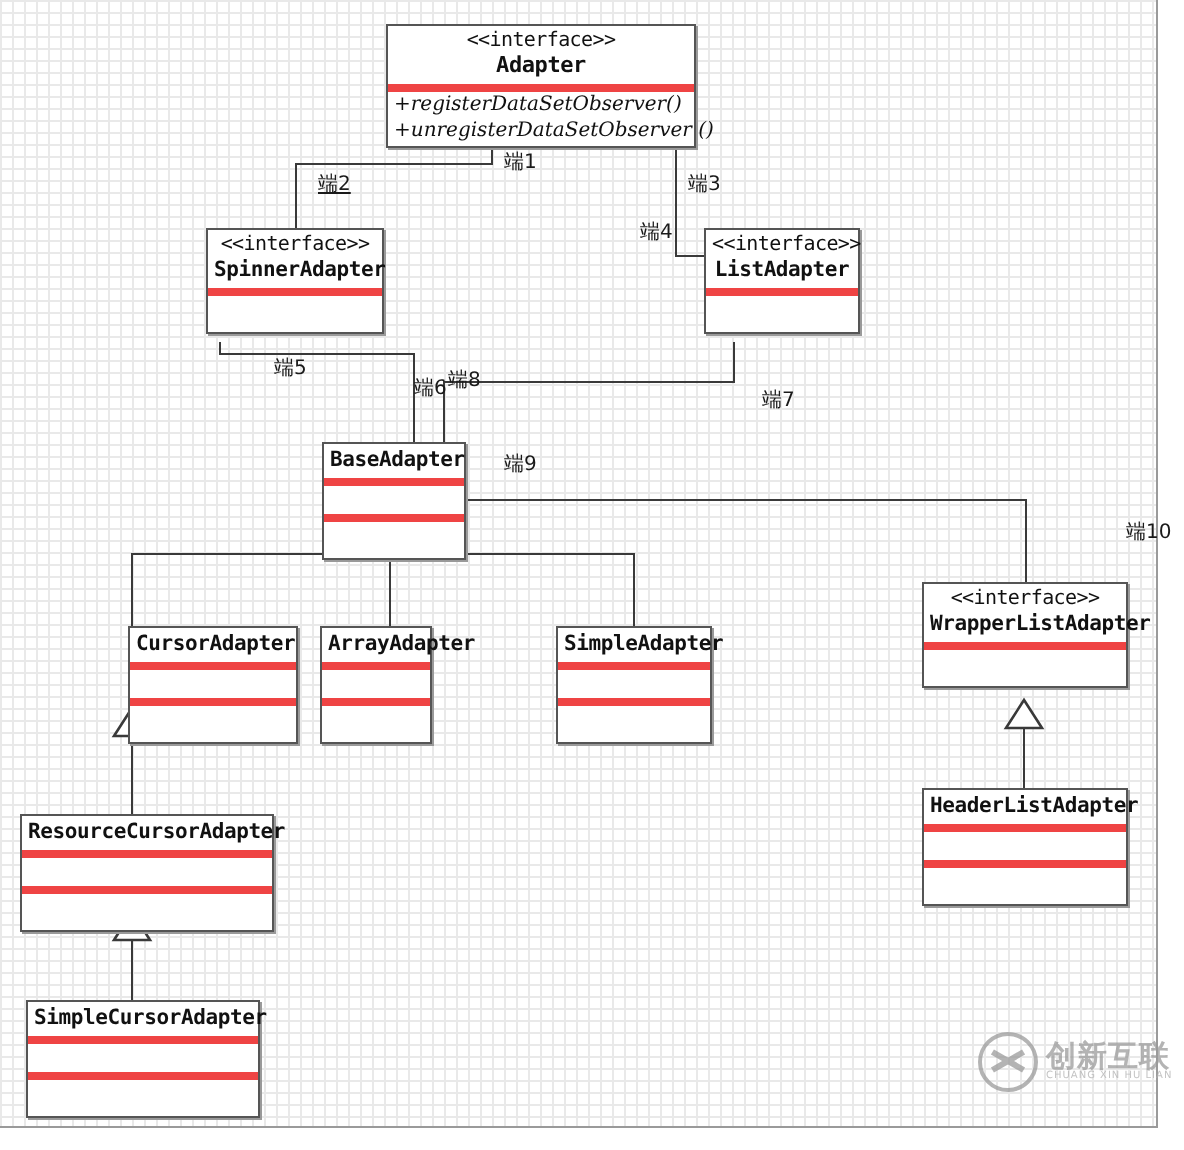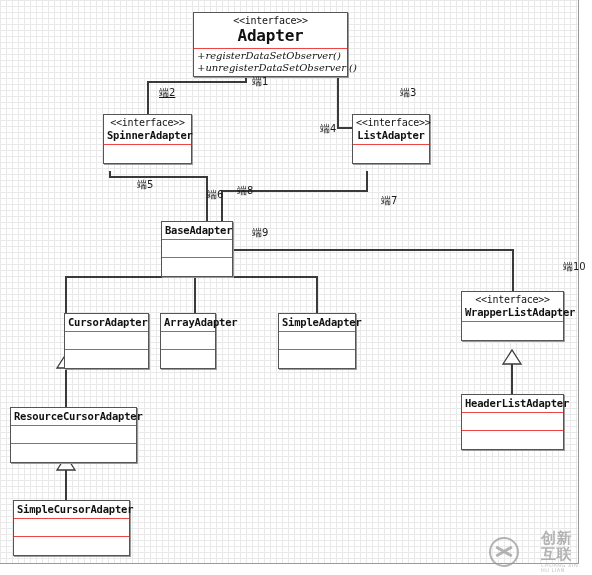--- a/index.html
+++ b/index.html
@@ -41,38 +41,38 @@
   
   .uml {
     position: absolute;
     box-sizing: border-box;
     background: #ffffff;
     border: 1px solid #555555;
     box-shadow: 1px 1px 0 #9a9a9a;
   }
   .uml .sec {
     box-sizing: border-box;
-    border-bottom: 1px solid #ef4444;
+    border-bottom: 4px solid #ef4444;
   }
   .uml .sec.last { border-bottom: none; }
   .uml .name {
     text-align: center;
     font-family: "DejaVu Sans Mono", monospace;
     color: #111111;
     line-height: 1.15;
     padding: 2px 3px 3px 3px;
   }
   .uml .stereo {
     display: block;
     font-size: 10px;
     letter-spacing: -0.3px;
   }
   .uml .cls {
     display: block;
-    font-size: 16px;
+    font-size: 11px;
     font-weight: bold;
     letter-spacing: -0.2px;
   }
   .uml .cls.small { font-size: 10.5px; }
   .uml .ops {
     padding: 1px 3px;
     font-family: "DejaVu Serif", serif;
     font-style: italic;
     font-size: 10px;
     color: #111111;
@@ -87,26 +87,26 @@
     font-family: "DejaVu Sans", sans-serif;
     font-size: 10px;
     color: #1a1a1a;
     white-space: nowrap;
     line-height: 1;
   }
   
   #watermark {
     position: absolute;
     left: 489px;
-    top: 531px;
+    top: 510px;
     width: 98px;
     height: 42px;
     display: flex;
     align-items: center;
-    gap: 22px;
+    gap: 4px;
     opacity: 0.75;
   }
   #watermark .wm-mark {
     position: relative;
     width: 26px; height: 26px;
     border: 2.5px solid #9b9b9b;
     border-radius: 50%;
     flex: 0 0 auto;
   }
   #watermark .wm-mark .x {
@@ -266,25 +266,25 @@
     <div class="sec name">
       <span class="cls small">HeaderListAdapter</span>
     </div>
     <div class="sec emptyrow"></div>
     <div class="sec last emptyrow"></div>
   </div>
 
   <div id="edge-labels">
       <div class="elabel" style="left: 252px; top: 77px;">端1</div>
       <div class="elabel" style="left: 159px; top: 88px; text-decoration: underline;">端2</div>
-      <div class="elabel" style="left: 360px; top: 88px; padding-left: 40px;">端3</div>
-      <div class="elabel" style="left: 320px; top: 124px;">端4</div>
+      <div class="elabel" style="left: 344px; top: 88px;">端3</div>
+      <div class="elabel" style="left: 320px; top: 112px;">端4</div>
       <div class="elabel" style="left: 137px; top: 180px;">端5</div>
       <div class="elabel" style="left: 207px; top: 190px;">端6</div>
-      <div class="elabel" style="left: 237px; top: 186px; text-align: center;">端8</div>
+      <div class="elabel" style="left: 224px; top: 186px; text-align: center;">端8</div>
       <div class="elabel" style="left: 381px; top: 196px;">端7</div>
       <div class="elabel" style="left: 252px; top: 228px;">端9</div>
       <div class="elabel" style="left: 546px; top: 262px; padding-left: 17px;">端10</div>
     </div>
 
   <div id="watermark">
     <div class="wm-mark">
       <div class="x"></div>
         <div class="x2"></div>
     </div>

